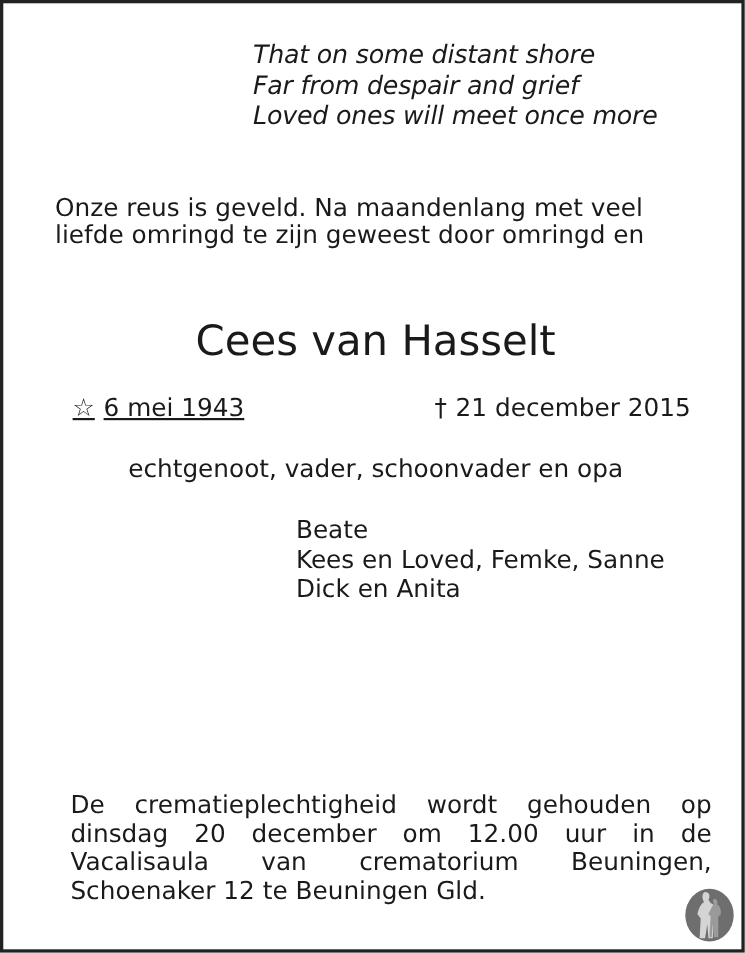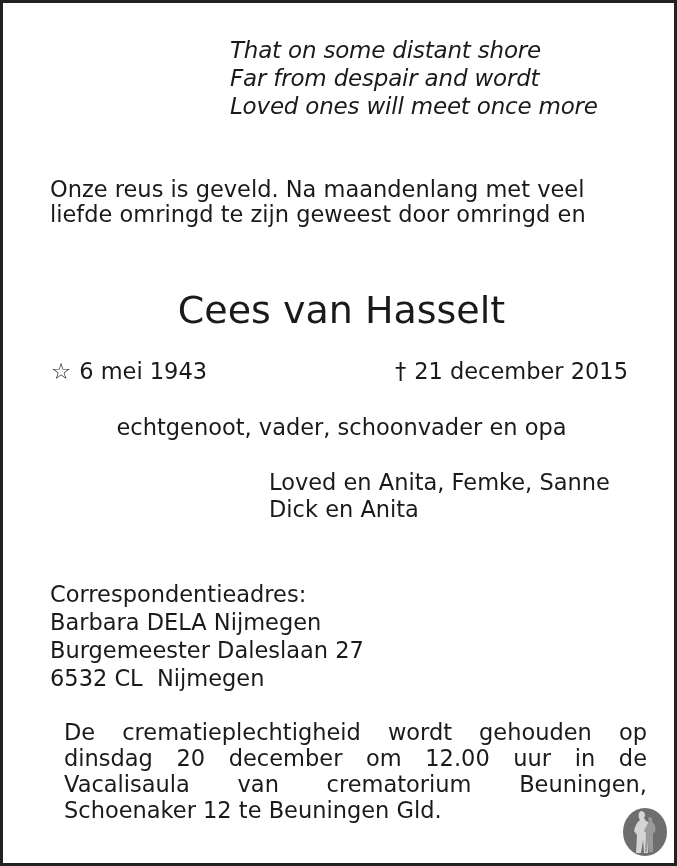--- a/index.html
+++ b/index.html
@@ -22,21 +22,21 @@
     .poem div { white-space: nowrap; }
     .intro {
       left: 47px; top: 174px;
       font-size: 22.5px; line-height: 25px;
     }
     .intro div { white-space: nowrap; }
     .name {
       left: 0; width: 677px; top: 285px; text-align: center;
       font-size: 38px; line-height: 44px;
     }
-    .born { left: 48px; top: 355px; font-size: 22.5px; line-height: 26px; }
+    .born { left: 63px; top: 355px; font-size: 22.5px; line-height: 26px; text-decoration: underline; }
     .died { right: 46px; top: 355px; font-size: 22.5px; line-height: 26px; }
     .sym { margin-right: 8px; }
     .relation {
       left: 0; width: 677px; top: 411px; text-align: center;
       font-size: 22.5px; line-height: 26px;
     }
     .family {
       left: 266px; top: 466px;
       font-size: 22.5px; line-height: 27px;
     }
@@ -59,21 +59,21 @@
       width: 46px; height: 50px;
     }
   </style>
 </head>
 <body>
 
 <div class="frame">
 
   <div class="abs poem">
     <div>That on some distant shore</div>
-    <div>Far from despair and wordt</div>
+    <div>Far from despair and grief</div>
     <div>Loved ones will meet once more</div>
   </div>
 
   <div class="abs intro">
     <div>Onze reus is geveld. Na maandenlang met veel</div>
     <div>liefde omringd te zijn geweest door omringd en</div>
   </div>
 
   <div class="abs name">Cees van Hasselt</div>
 
@@ -81,30 +81,25 @@
     <span class="sym">☆</span><span>6 mei 1943</span>
   </div>
 
   <div class="abs died">
     <span class="sym">†</span><span>21 december 2015</span>
   </div>
 
   <div class="abs relation">echtgenoot, vader, schoonvader en opa</div>
 
   <div class="abs family">
-    <div>Loved en Anita, Femke, Sanne</div>
+    <div>Beate</div>
+    <div>Kees en Loved, Femke, Sanne</div>
     <div>Dick en Anita</div>
   </div>
 
-  <div class="abs address">
-    <div>Correspondentieadres:</div>
-    <div>Barbara DELA Nijmegen</div>
-    <div>Burgemeester Daleslaan 27</div>
-    <div>6532 CL  Nijmegen</div>
-  </div>
 
   <div class="abs ceremony">
     <div>De crematieplechtigheid wordt gehouden op</div>
     <div>dinsdag 20 december om 12.00 uur in de</div>
     <div>Vacalisaula van crematorium Beuningen,</div>
     <div class="last">Schoenaker 12 te Beuningen Gld.</div>
   </div>
 
   <svg class="logo" viewBox="0 0 46 50">
     <ellipse cx="23" cy="25" rx="22" ry="24" fill="#6e6e6e"></ellipse>

